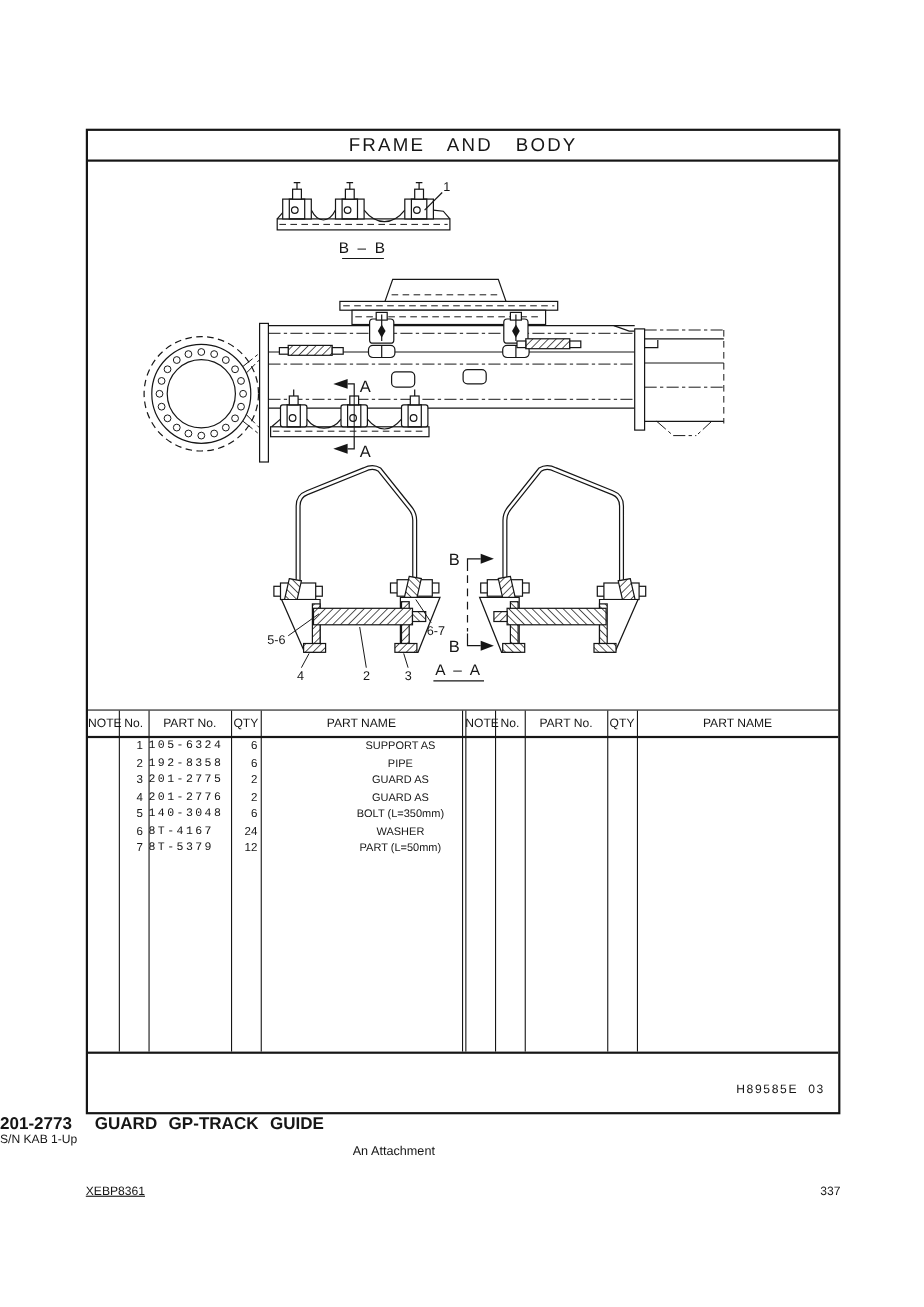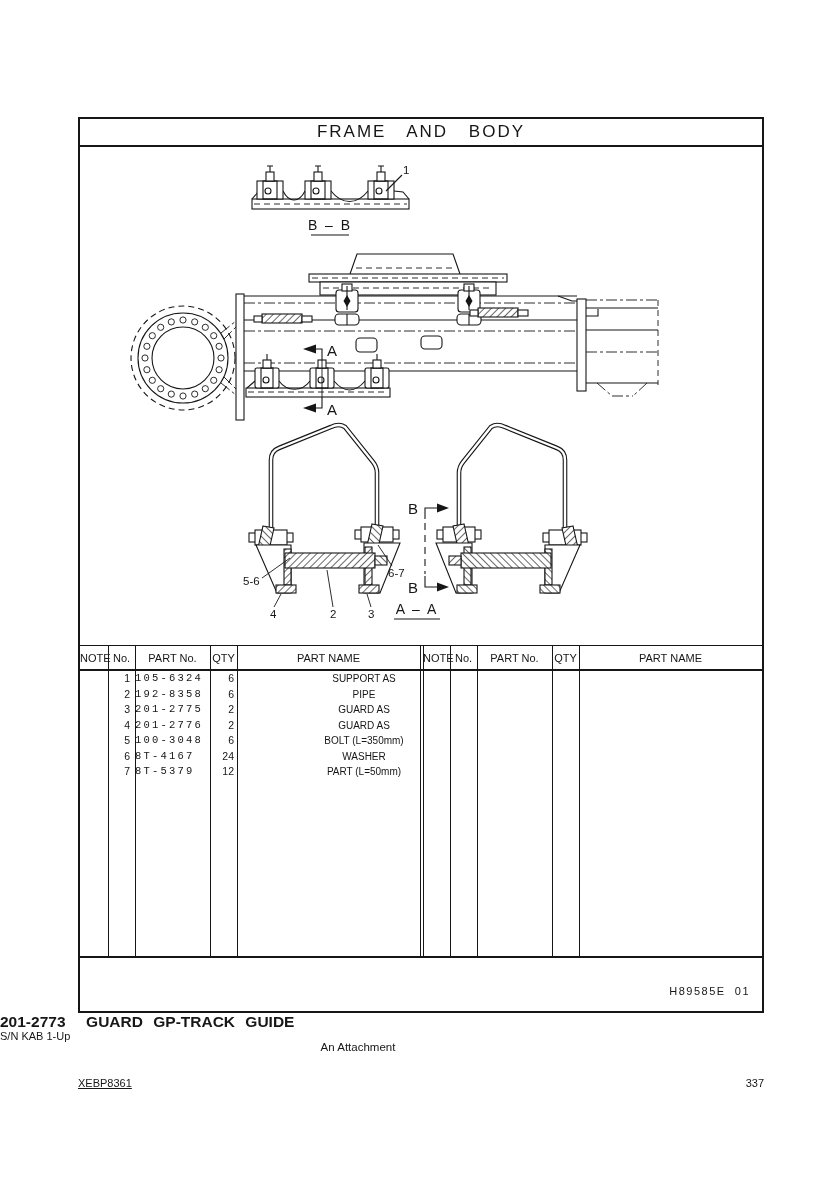--- a/index.html
+++ b/index.html
@@ -324,36 +324,36 @@
     <span class="c-nm">GUARD AS</span>
   </div>
   <div class="pt-row" style="top:71.5px">
     <span class="c-no">4</span>
     <span class="c-pn">201-2776</span>
     <span class="c-qty">2</span>
     <span class="c-nm">GUARD AS</span>
   </div>
   <div class="pt-row" style="top:87px">
     <span class="c-no">5</span>
-    <span class="c-pn">100-3048</span>
+    <span class="c-pn">140-3048</span>
     <span class="c-qty">6</span>
     <span class="c-nm">BOLT (L=350mm)</span>
   </div>
   <div class="pt-row" style="top:102.5px">
     <span class="c-no">6</span>
     <span class="c-pn">8T-4167</span>
     <span class="c-qty">24</span>
     <span class="c-nm">WASHER</span>
   </div>
   <div class="pt-row" style="top:118px">
     <span class="c-no">7</span>
     <span class="c-pn">8T-5379</span>
     <span class="c-qty">12</span>
     <span class="c-nm">PART (L=50mm)</span>
   </div>
 </div>
 
-<div class="abs docref">H89585E  01</div>
+<div class="abs docref">H89585E  03</div>
 <div class="abs cap1">201-2773  GUARD GP-TRACK GUIDE</div>
 <div class="abs cap2">S/N KAB 1-Up</div>
 <div class="abs cap3">An Attachment</div>
 <div class="abs foot-l">XEBP8361</div>
 <div class="abs foot-r">337</div>
 
 </body></html>

